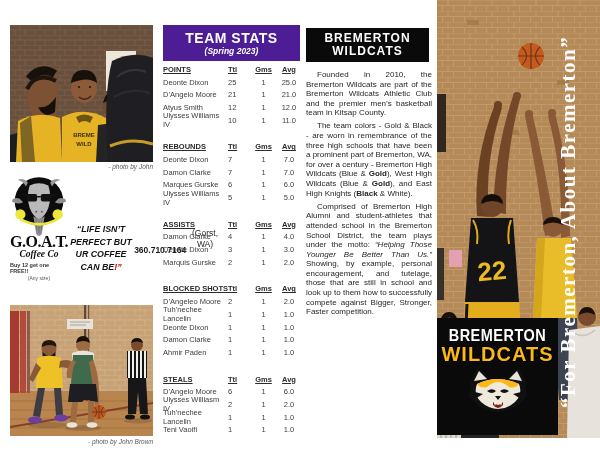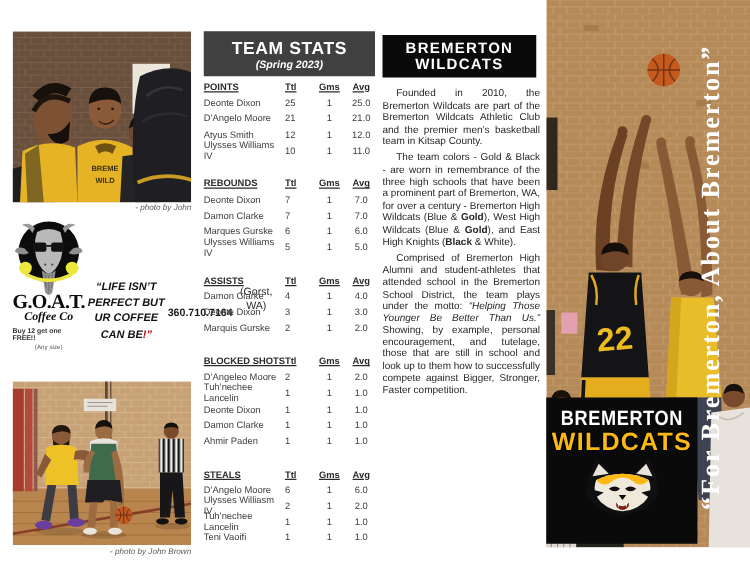--- a/index.html
+++ b/index.html
@@ -19,21 +19,21 @@
   .goat-sub{font-family:"Liberation Serif",serif;font-weight:bold;font-style:italic;font-size:9.5px;color:#0c0c0c;line-height:10px;}
   .goat-promo{font-size:5.5px;font-weight:bold;color:#333;margin-top:3px;}
   .goat-note{font-size:5px;color:#555;margin-top:1px;}
   .ad-right{flex:1;display:flex;flex-direction:row;align-items:center;text-align:center;}
   .ad-quote{margin-top:18px;font-weight:bold;font-style:italic;font-size:8.8px;line-height:12.5px;color:#111;width:78px;}
   .ad-quote .red{color:#c00000;}
   .ad-phone{margin-top:22px;font-weight:bold;font-size:8.5px;color:#1a1a1a;}
   .ad-dealer{font-weight:bold;font-style:italic;font-size:8.5px;color:#1a1a1a;line-height:11px;}
   .ad-loc{font-size:8.5px;color:#2a2a2a;line-height:11px;}
   
-  .stats-header{position:absolute;left:163px;top:25px;width:137px;height:36px;background:#404040;color:#fff;
+  .stats-header{position:absolute;left:163px;top:25px;width:137px;height:36px;background:#4c1d95;color:#fff;
                 display:flex;flex-direction:column;align-items:center;justify-content:center;}
   .stats-title{font-weight:bold;font-size:14px;letter-spacing:.5px;line-height:15px;}
   .stats-sub{font-weight:bold;font-style:italic;font-size:8.5px;line-height:10px;}
   .stats-body{position:absolute;left:163px;top:63px;width:138px;}
   .stats-section{margin-bottom:14px;}
   .stats-row{display:flex;height:12.7px;align-items:center;font-size:7.5px;color:#3d3d3d;}
   .stats-row.head{font-weight:bold;color:#2b2b2b;}
   .stats-row .u{text-decoration:underline;}
   .cell-name{flex:1;text-align:left;}
   .cell-num{width:22px;text-align:left;}

